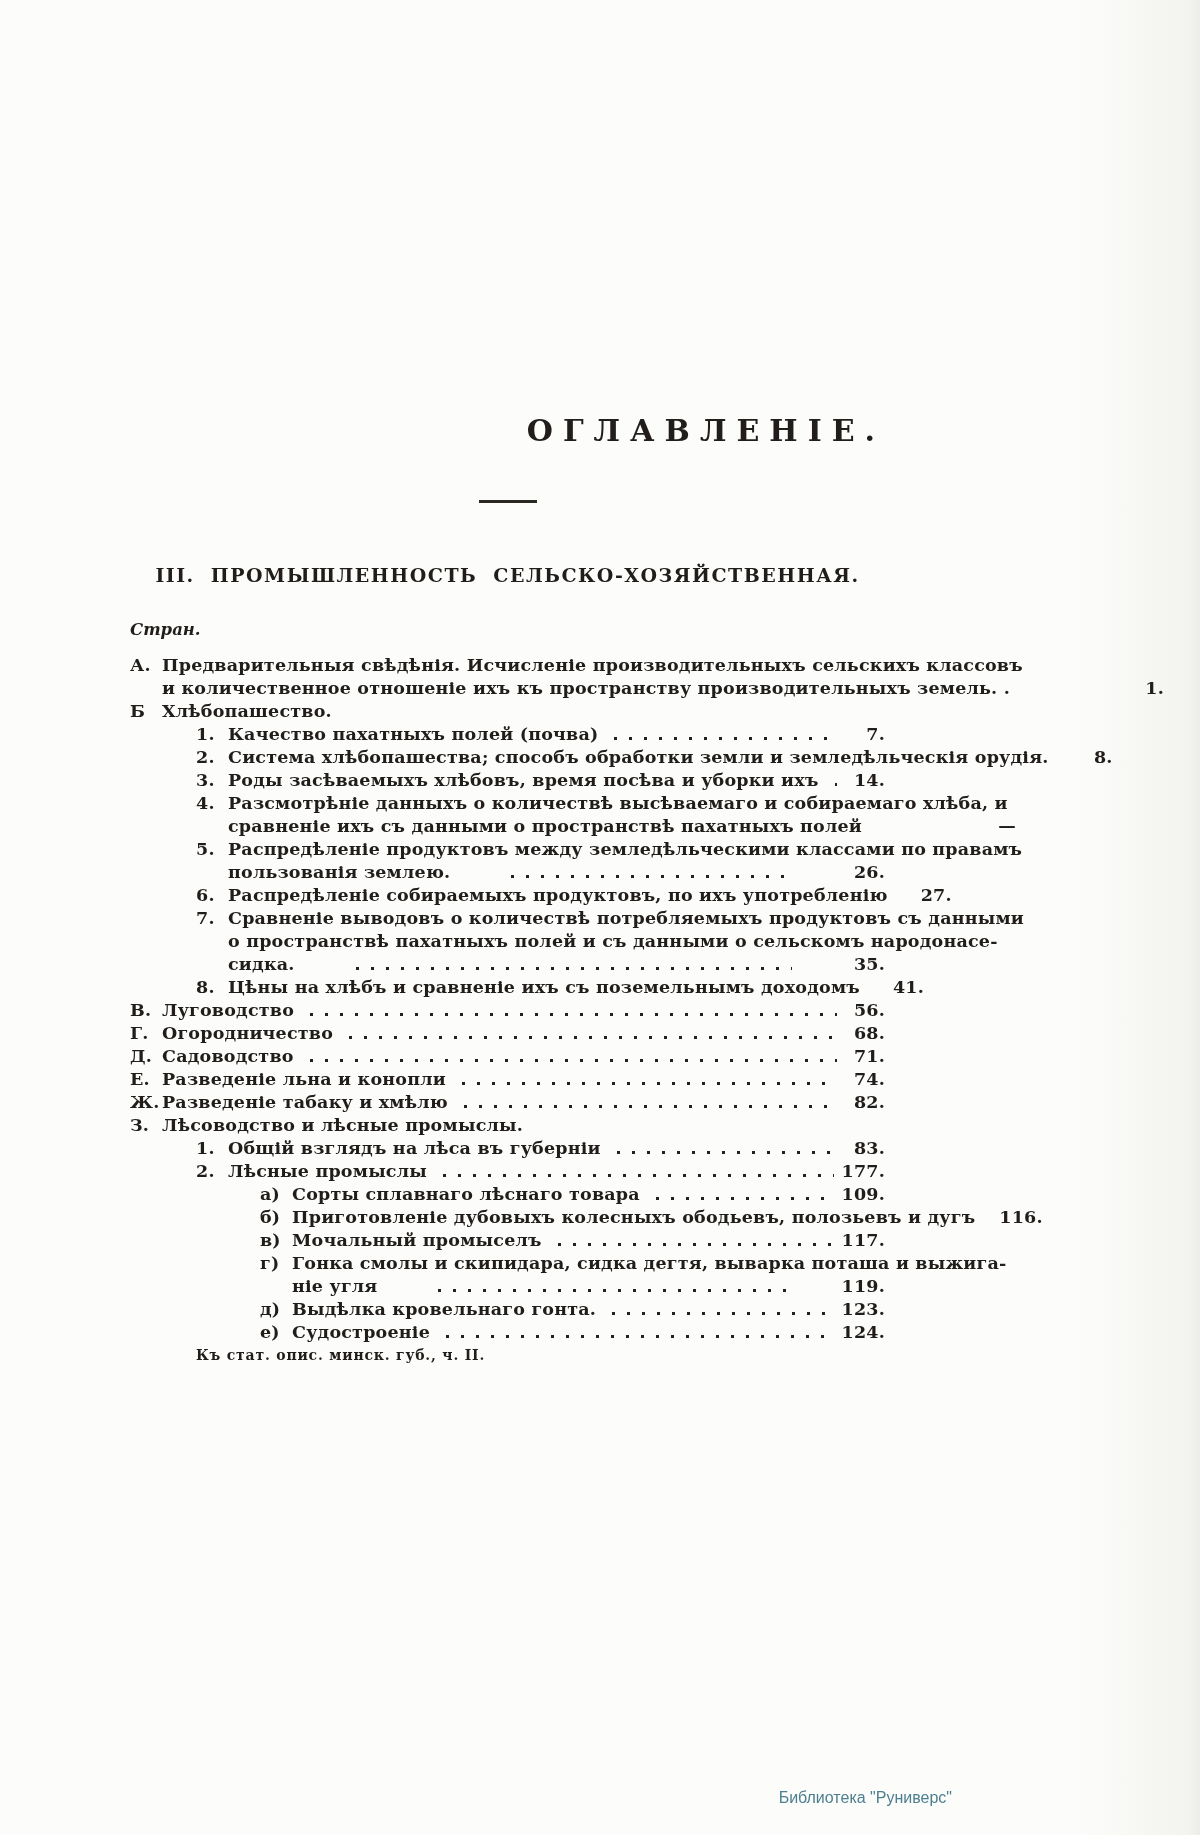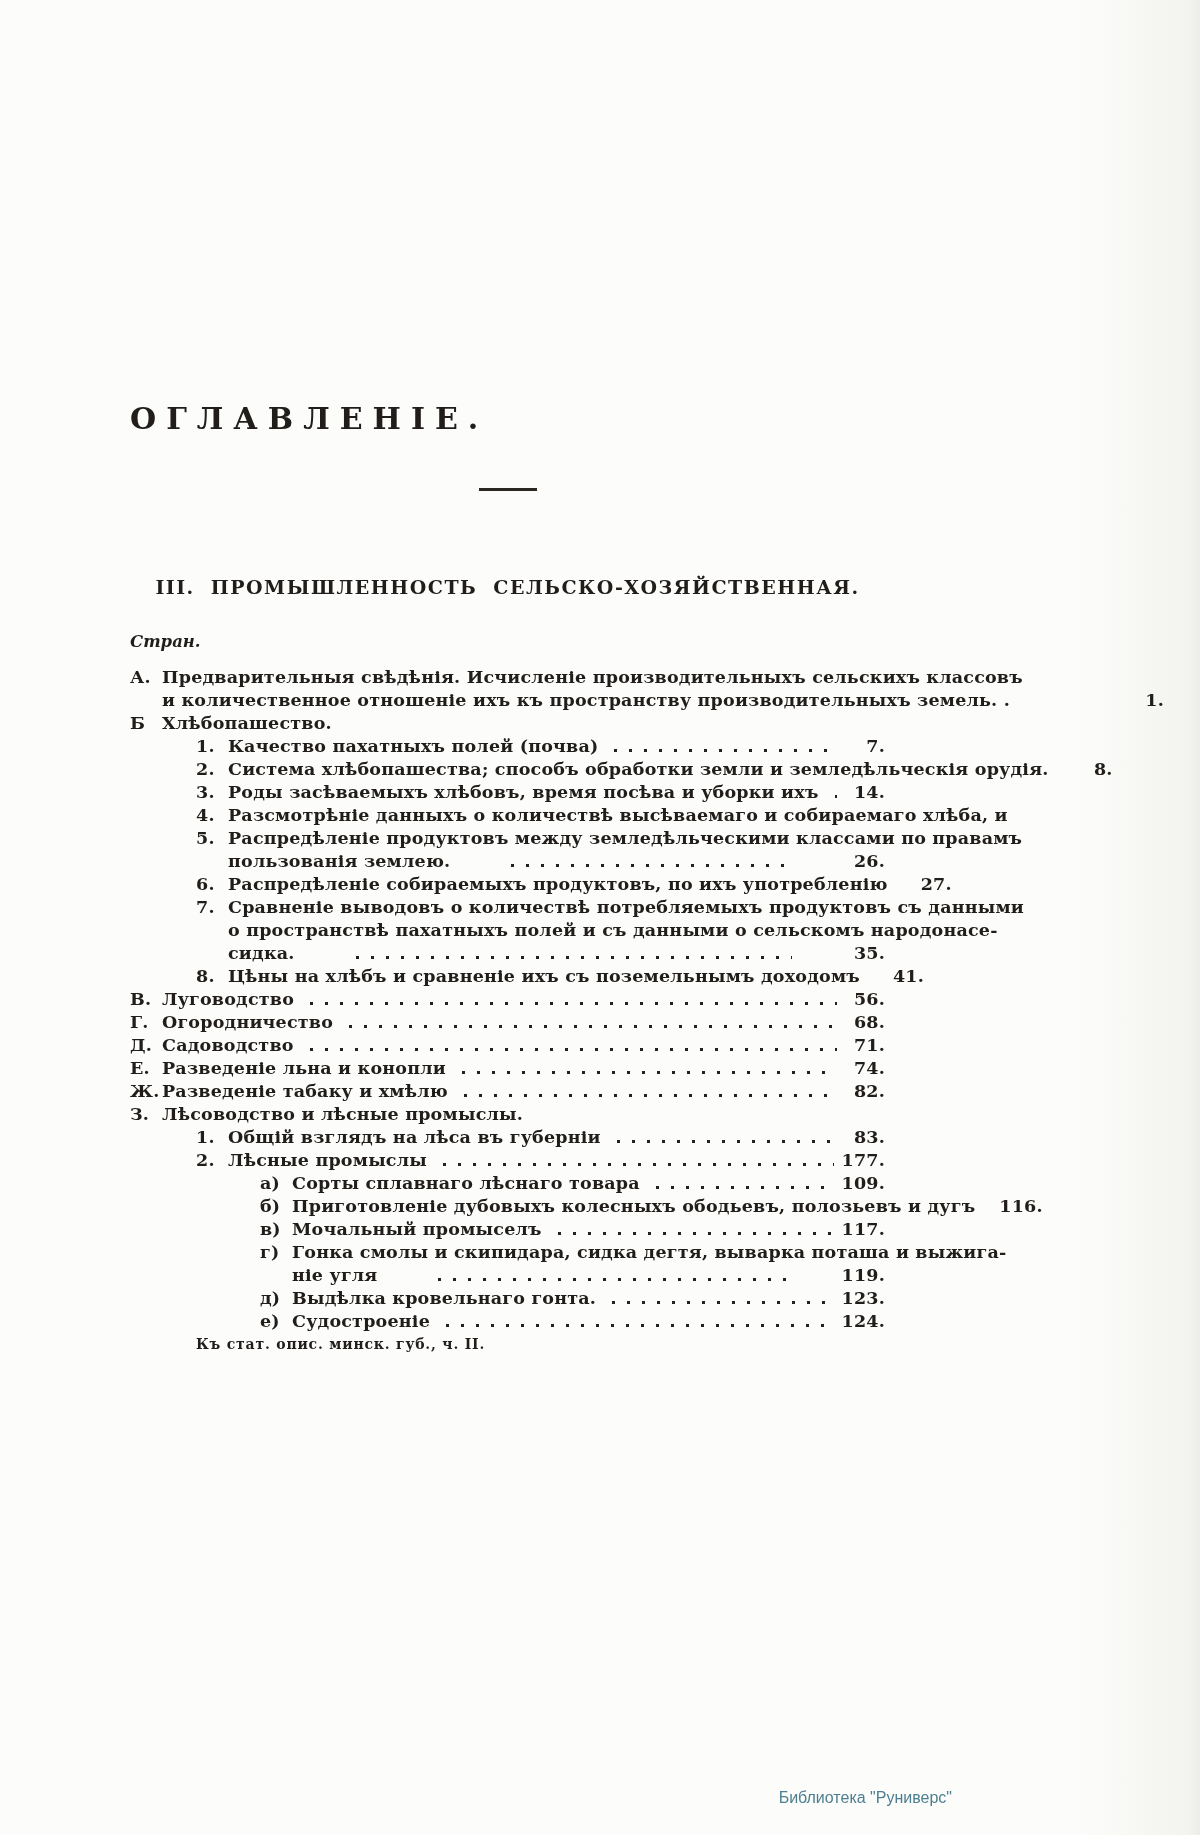--- a/index.html
+++ b/index.html
@@ -20,32 +20,33 @@
     position: absolute;
     left: 130px;
     top: 0;
     width: 755px;
     padding-top: 400px;
   }
   .title {
     font-size: 30px;
     font-weight: bold;
     letter-spacing: 10px;
-    text-align: left;
+    text-align: right;
     line-height: 38px;
     white-space: nowrap;
+    margin-top: 12px;
   }
   .divider {
     width: 58px;
     border: 0;
     border-top: 3px solid #2a2723;
     margin: 50px auto 0;
   }
   .section-heading {
-    margin-top: 84px;
+    margin-top: 60px;
     font-size: 19px;
     font-weight: bold;
     letter-spacing: 1.5px;
     word-spacing: 8px;
     text-align: center;
     line-height: 24px;
     white-space: nowrap;
   }
   .stran {
     margin-top: 32px;
@@ -152,20 +153,25 @@
         <div class="entry level-1">
           <div class="line last">
             <span class="label">3.</span>
             <span class="text">Роды засѣваемыхъ хлѣбовъ, время посѣва и уборки ихъ</span>
             <span class="leader"></span>
             <span class="pagenum">14.</span>
           </div>
         </div>
         <div class="entry level-1">
           <div class="line"><span class="label">4.</span><span class="text">Разсмотрѣніе данныхъ о количествѣ высѣваемаго и собираемаго хлѣба, и</span></div>
+          <div class="line last cont">
+            <span class="text">сравненіе ихъ съ данными о пространствѣ пахатныхъ полей</span>
+            <span class="leader"></span>
+            <span class="pagenum">—</span>
+          </div>
         </div>
         <div class="entry level-1">
           <div class="line"><span class="label">5.</span><span class="text">Распредѣленіе продуктовъ между земледѣльческими классами по правамъ</span></div>
           <div class="line last cont">
             <span class="text">пользованія землею.</span>
             <span class="leader"></span>
             <span class="pagenum">26.</span>
           </div>
         </div>
         <div class="entry level-1">

